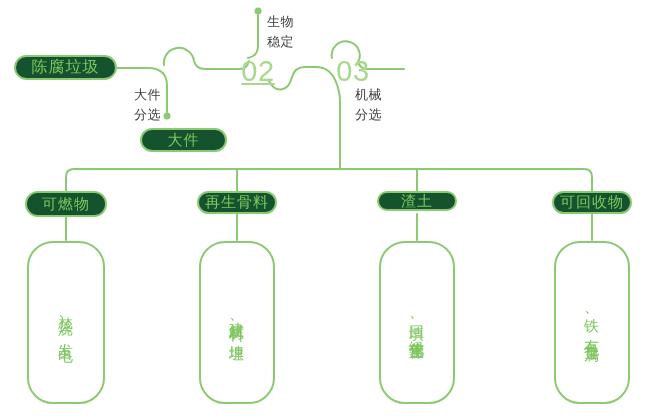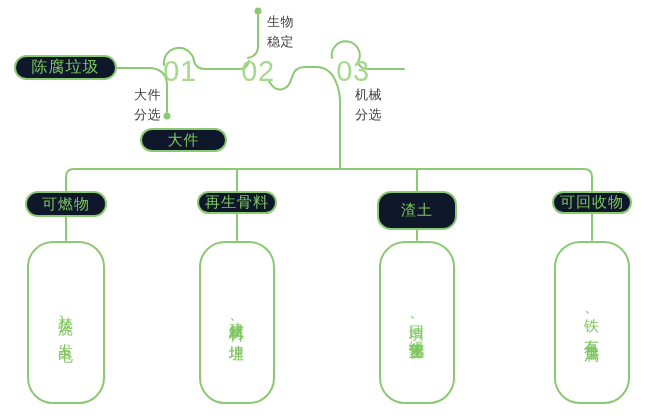--- a/index.html
+++ b/index.html
@@ -34,21 +34,21 @@
     box-sizing: border-box;
     border: 2px solid var(--green);
     border-radius: 14px;
     color: var(--green-text);
     display: flex;
     align-items: center;
     justify-content: center;
     font-size: 15px;
     letter-spacing: 1px;
     white-space: nowrap;
-    background: #0f172a;
+    background: #14532d;
   }
   .pill.root { font-size: 16px; }
   .num {
     position: absolute;
     width: 38px;
     height: 30px;
     line-height: 30px;
     text-align: center;
     font-size: 29px;
     color: var(--num-green);
@@ -106,22 +106,21 @@
     <path d="M 417,169 V 191"></path>
 
     <path d="M 66,214 V 240"></path>
     <path d="M 237,214 V 240"></path>
     <path d="M 417,214 V 240"></path>
     <path d="M 592,214 V 240"></path>
   </svg>
 
   <div class="pill root" style="left:14px; top:55px; width:103px; height:25px;">陈腐垃圾</div>
 
-  <div class="num" style="left:161px; top:56px;">01</div>
-  <div class="num" style="left:239px; top:56px;">02</div>
+  <div class="num" style="left:239px; top:56px;text-decoration:underline;">02</div>
   <div class="num" style="left:326px; top:56px;margin-left:8px;">03</div>
 
   <div class="dark-label" style="left:134px; top:85px;">大件
 分选</div>
   <div class="dark-label" style="left:267px; top:12px;">生物
 稳定</div>
   <div class="dark-label" style="left:355px; top:85px;">机械
 分选</div>
 
   <div class="pill" style="left:140px; top:128px; width:87px; height:24px;">大件</div>
@@ -129,21 +128,21 @@
   <div class="pill" style="left:25px; top:191px; width:82px; height:26px;">可燃物</div>
   <div class="vbox" style="left:27px; top:241px; width:78px; height:163px;">
     <span class="vtext" style="letter-spacing:4px;">焚烧、发电</span>
   </div>
 
   <div class="pill" style="left:197px; top:191px; width:80px; height:23px;">再生骨料</div>
   <div class="vbox" style="left:199px; top:241px; width:76px; height:163px;">
     <span class="vtext" style="letter-spacing:1.5px;">建筑材料、填埋</span>
   </div>
 
-  <div class="pill" style="left:377px; top:191px; width:80px; height:39px;">渣土</div>
+  <div class="pill" style="left:377px; top:191px; width:80px; height:20px;">渣土</div>
   <div class="vbox" style="left:379px; top:241px; width:76px; height:163px;">
     <span class="vtext" style="letter-spacing:0.5px;">回填、绿化营养土</span>
   </div>
 
   <div class="pill" style="left:552px; top:191px; width:80px; height:23px;">可回收物</div>
   <div class="vbox" style="left:554px; top:241px; width:76px; height:163px;">
     <span class="vtext" style="letter-spacing:3px;">铁、有色金属</span>
   </div>
 
 </div>

